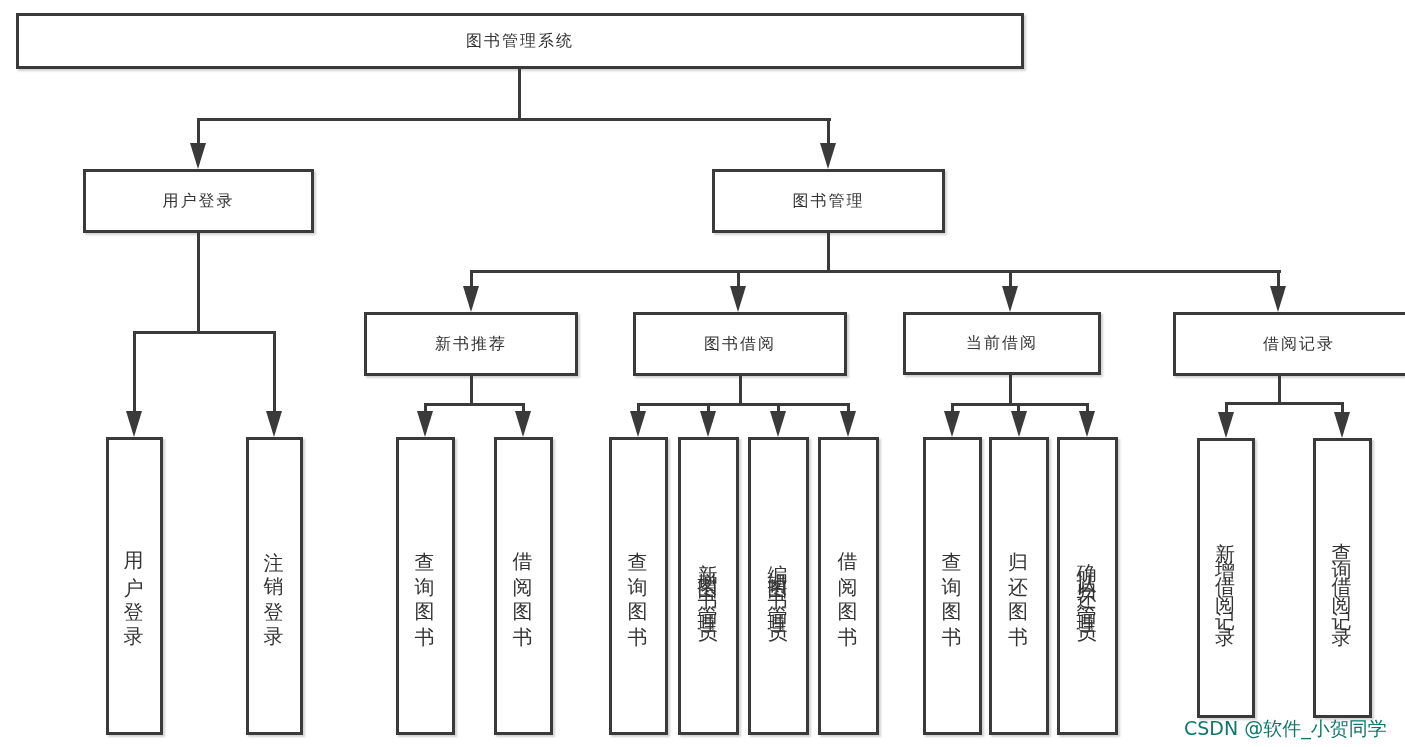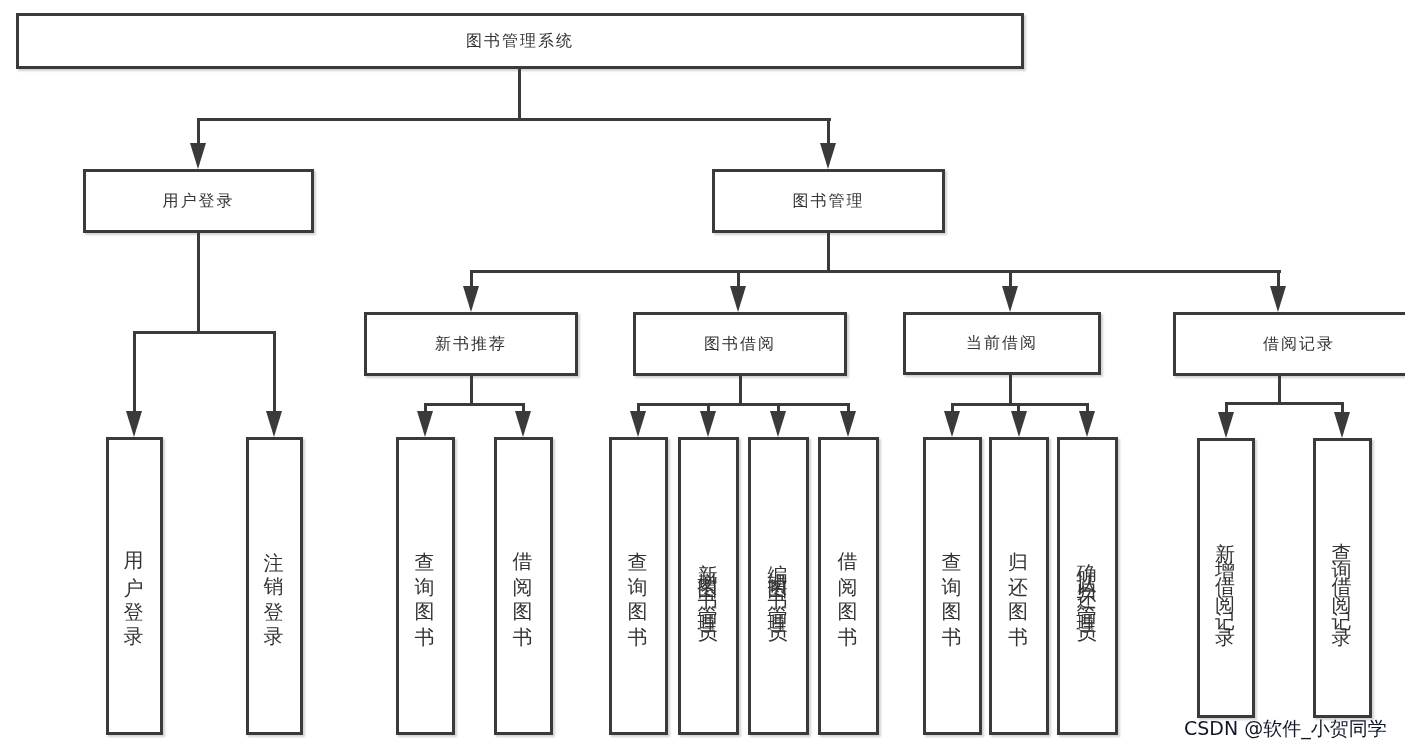--- a/index.html
+++ b/index.html
@@ -18,21 +18,21 @@
   .v9{letter-spacing:0.42em;}
   .vline{position:absolute;width:3px;background:#3a3a3a;}
   .hline{position:absolute;height:3px;background:#3a3a3a;}
   .arrow{
     position:absolute;width:0;height:0;
     border-left:8px solid transparent;border-right:8px solid transparent;
     border-top:26px solid #3a3a3a;
   }
   #watermark{
     position:absolute;left:1184px;top:716px;width:221px;
-    font-size:19px;color:#0f172a;white-space:nowrap;
+    font-size:19px;color:#0f766e;white-space:nowrap;
     text-shadow:1px 1px 0 #fff;
   }
 </style>
 </head>
 <body>
 
 <div id="stage">
 
   <div class="box" style="left:16px;top:13px;width:1008px;height:56px;">
     <span class="hlabel">图书管理系统</span>

